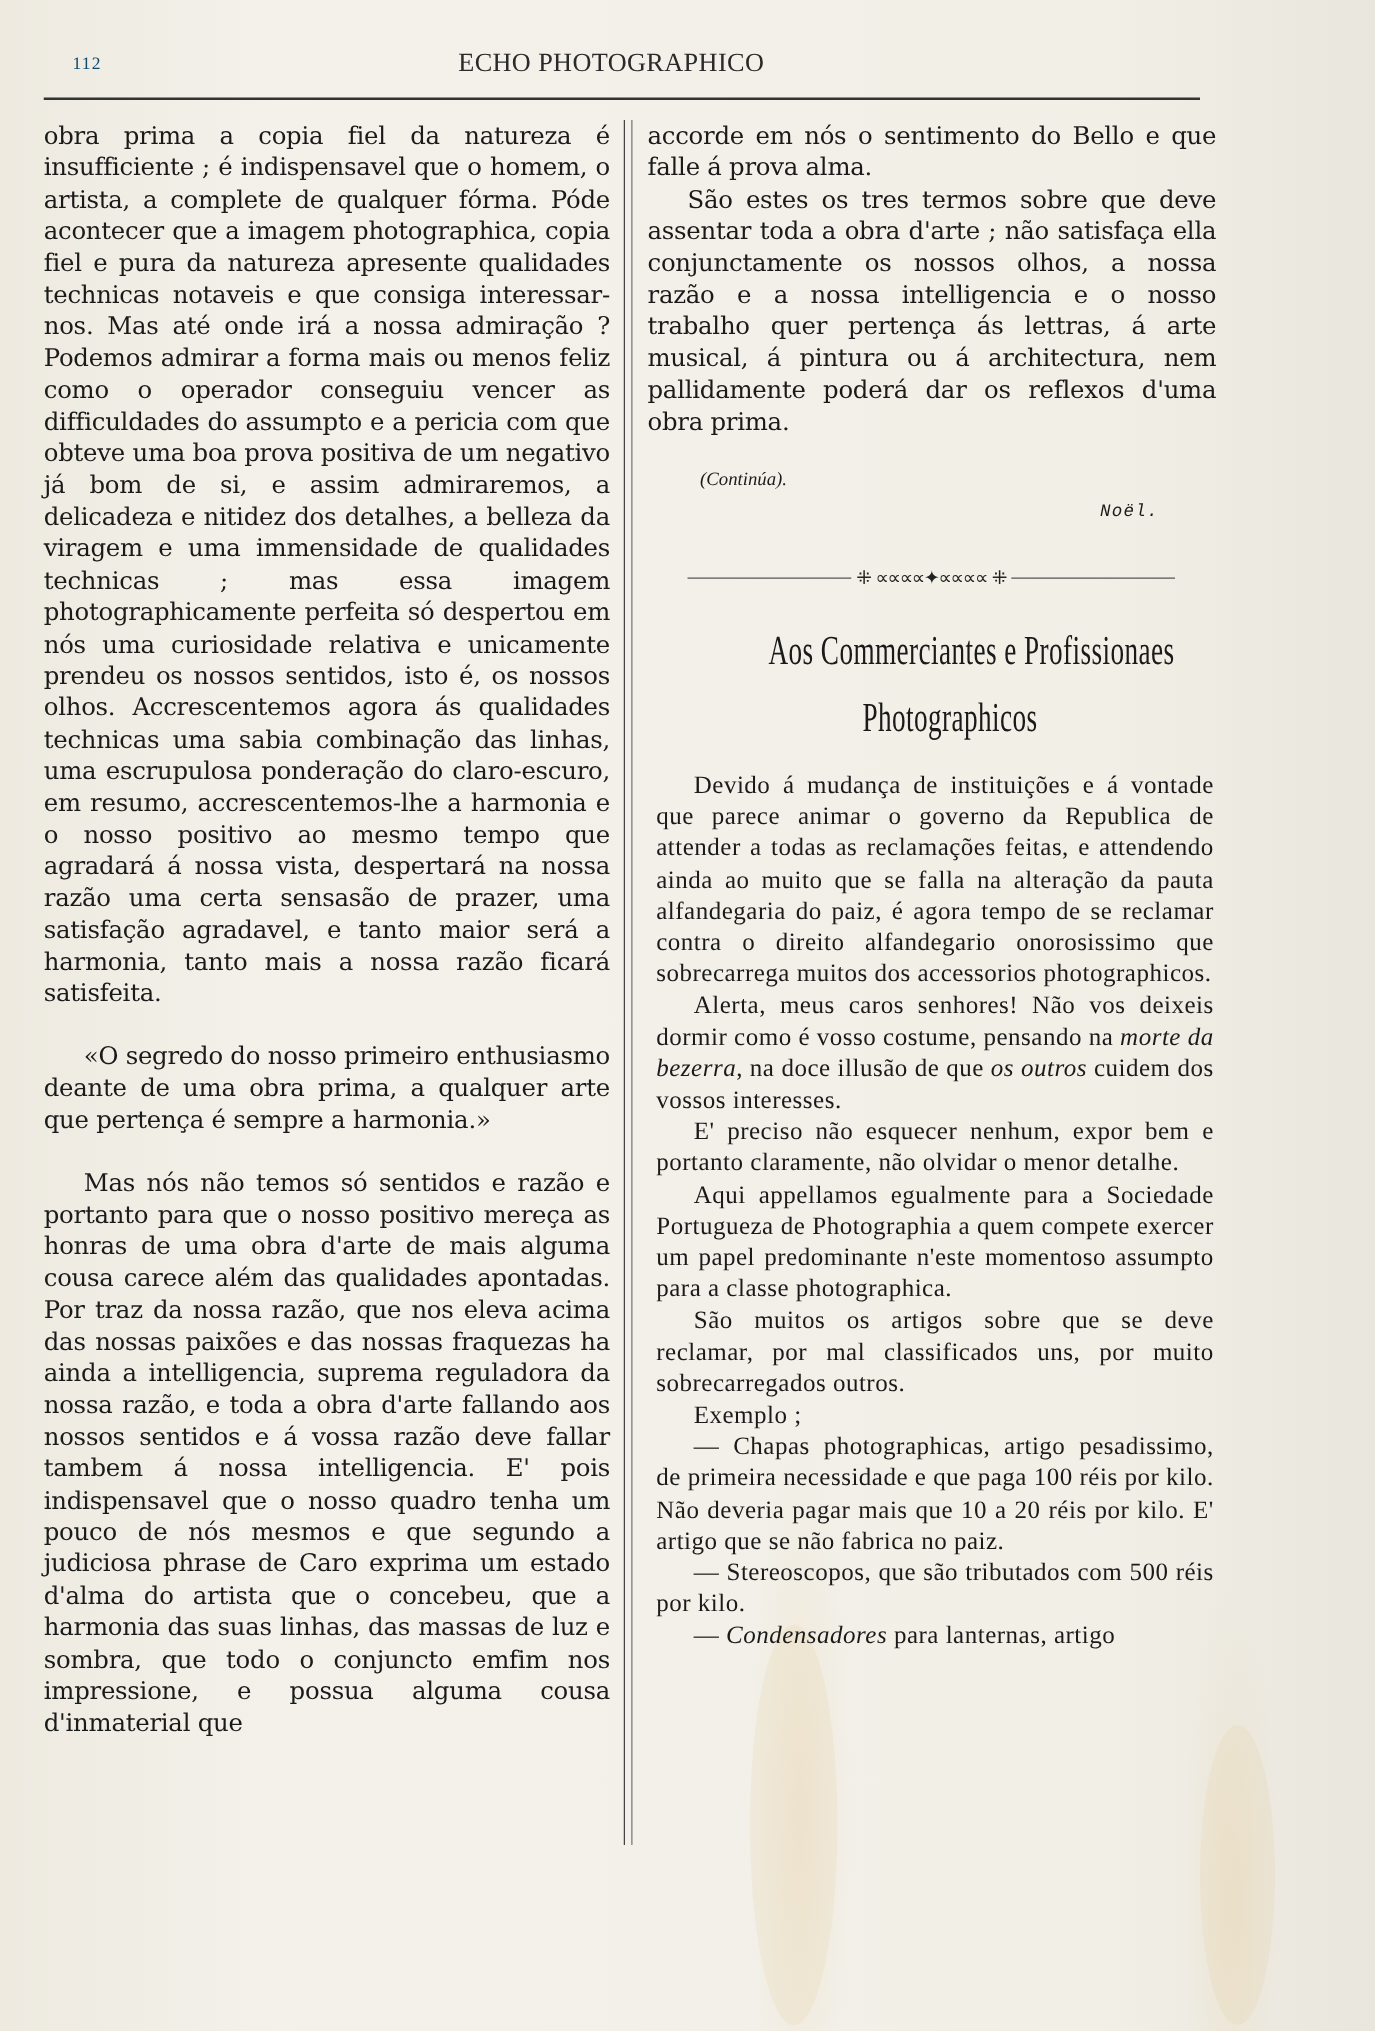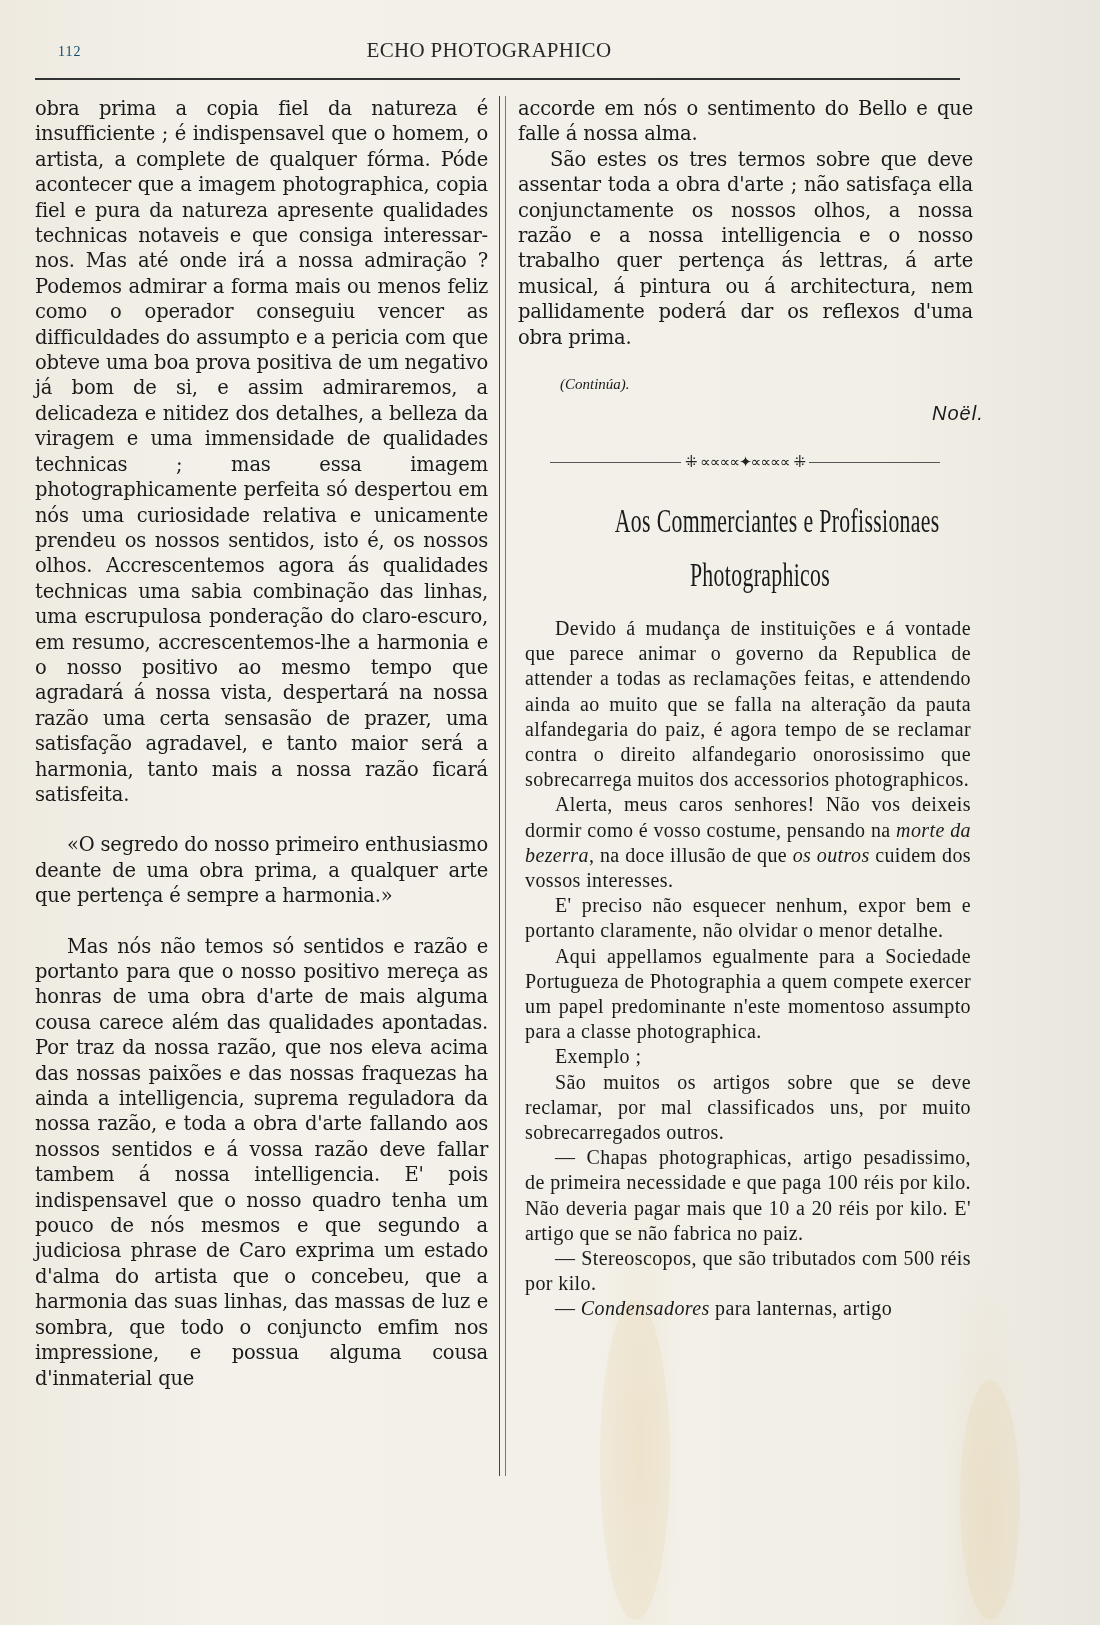--- a/index.html
+++ b/index.html
@@ -42,22 +42,22 @@
     .right-col { left: 518px; width: 455px; }
     .right-top {
       font-family: "DejaVu Serif", serif; font-size: 19.5px; line-height: 25.4px; letter-spacing: -0.2px;
     }
     .indent { text-indent: 32px; }
     .continua {
       position: absolute; left: 560px; top: 376px;
       font-family: Liberation Serif, serif; font-style: italic; font-size: 15px;
     }
     .signature {
-      position: absolute; left: 932px; top: 402px;
-      font-family: Liberation Sans, sans-serif; font-style: italic; font-size: 20px; letter-spacing: 1px;
+      position: absolute; left: 880px; top: 402px;
+      font-family: Liberation Mono, monospace; font-style: italic; font-size: 14px; letter-spacing: 1px;
     }
     .ornament {
       position: absolute; left: 550px; top: 452px; width: 390px; height: 20px;
       display: flex; align-items: center;
     }
     .ornament .rule { flex: 1; height: 1px; background: #555; }
     .ornament .chain {
       font-family: "DejaVu Sans", sans-serif; font-size: 15px; letter-spacing: -1px; color: #222; padding: 0 4px;
     }
     .article-title {
@@ -95,21 +95,21 @@
 
   <div class="col left-col">
     <p>obra prima a copia fiel da natureza é insufficiente ; é indispensavel que o homem, o artista, a complete de qualquer fórma. Póde acontecer que a imagem photographica, copia fiel e pura da natureza apresente qualidades technicas notaveis e que consiga interessar-nos. Mas até onde irá a nossa admiração ? Podemos admirar a forma mais ou menos feliz como o operador conseguiu vencer as difficuldades do assumpto e a pericia com que obteve uma boa prova positiva de um negativo já bom de si, e assim admiraremos, a delicadeza e nitidez dos detalhes, a belleza da viragem e uma immensidade de qualidades technicas ; mas essa imagem photographicamente perfeita só despertou em nós uma curiosidade relativa e unicamente prendeu os nossos sentidos, isto é, os nossos olhos. Accrescentemos agora ás qualidades technicas uma sabia combinação das linhas, uma escrupulosa ponderação do claro-escuro, em resumo, accrescentemos-lhe a harmonia e o nosso positivo ao mesmo tempo que agradará á nossa vista, despertará na nossa razão uma certa sensasão de prazer, uma satisfação agradavel, e tanto maior será a harmonia, tanto mais a nossa razão ficará satisfeita.</p>
     <p class="indent" style="margin-top:25px;">«O segredo do nosso primeiro enthusiasmo deante de uma obra prima, a qualquer arte que pertença é sempre a harmonia.»</p>
     <p class="indent" style="margin-top:25px;">Mas nós não temos só sentidos e razão e portanto para que o nosso positivo mereça as honras de uma obra d'arte de mais alguma cousa carece além das qualidades apontadas. Por traz da nossa razão, que nos eleva acima das nossas paixões e das nossas fraquezas ha ainda a intelligencia, suprema reguladora da nossa razão, e toda a obra d'arte fallando aos nossos sentidos e á vossa razão deve fallar tambem á nossa intelligencia. E' pois indispensavel que o nosso quadro tenha um pouco de nós mesmos e que segundo a judiciosa phrase de Caro exprima um estado d'alma do artista que o concebeu, que a harmonia das suas linhas, das massas de luz e sombra, que todo o conjuncto emfim nos impressione, e possua alguma cousa d'inmaterial que</p>
   </div>
 
   <div class="divider"></div>
 
   <div class="col right-col right-top">
-    <p>accorde em nós o sentimento do Bello e que falle á nossa alma.</p>
+    <p>accorde em nós o sentimento do Bello e que falle á prova alma.</p>
     <p class="indent">São estes os tres termos sobre que deve assentar toda a obra d'arte ; não satisfaça ella conjunctamente os nossos olhos, a nossa razão e a nossa intelligencia e o nosso trabalho quer pertença ás lettras, á arte musical, á pintura ou á architectura, nem pallidamente poderá dar os reflexos d'uma obra prima.</p>
   </div>
 
   <div class="continua">(Continúa).</div>
   <div class="signature">Noël.</div>
 
   <div class="ornament">
     <span class="rule"></span>
     <span class="chain">⁜ ∝∝∝∝✦∝∝∝∝ ⁜</span>
     <span class="rule"></span>
@@ -118,19 +118,19 @@
   <div class="article-title">
     <span class="t1">Aos Commerciantes e Profissionaes</span>
     <span class="t2">Photographicos</span>
   </div>
 
   <div class="article-body">
     <p class="indent">Devido á mudança de instituições e á vontade que parece animar o governo da Republica de attender a todas as reclamações feitas, e attendendo ainda ao muito que se falla na alteração da pauta alfandegaria do paiz, é agora tempo de se reclamar contra o direito alfandegario onorosissimo que sobrecarrega muitos dos accessorios photographicos.</p>
     <p class="indent"><span>Alerta, meus caros senhores! Não vos deixeis dormir como é vosso costume, pensando na </span><i>morte da bezerra</i><span>, na doce illusão de que </span><i>os outros</i><span> cuidem dos vossos interesses.</span></p>
     <p class="indent">E' preciso não esquecer nenhum, expor bem e portanto claramente, não olvidar o menor detalhe.</p>
     <p class="indent">Aqui appellamos egualmente para a Sociedade Portugueza de Photographia a quem compete exercer um papel predominante n'este momentoso assumpto para a classe photographica.</p>
+    <p class="indent">São muitos os artigos sobre que se deve reclamar, por mal classificados uns, por muito sobrecarregados outros.</p>
     <p class="indent">Exemplo ;</p>
-    <p class="indent">São muitos os artigos sobre que se deve reclamar, por mal classificados uns, por muito sobrecarregados outros.</p>
     <p class="indent">— Chapas photographicas, artigo pesadissimo, de primeira necessidade e que paga 100 réis por kilo. Não deveria pagar mais que 10 a 20 réis por kilo. E' artigo que se não fabrica no paiz.</p>
     <p class="indent">— Stereoscopos, que são tributados com 500 réis por kilo.</p>
     <p class="indent"><span>— </span><i>Condensadores</i><span> para lanternas, artigo</span></p>
   </div>
 </div>
 
 </body></html>

